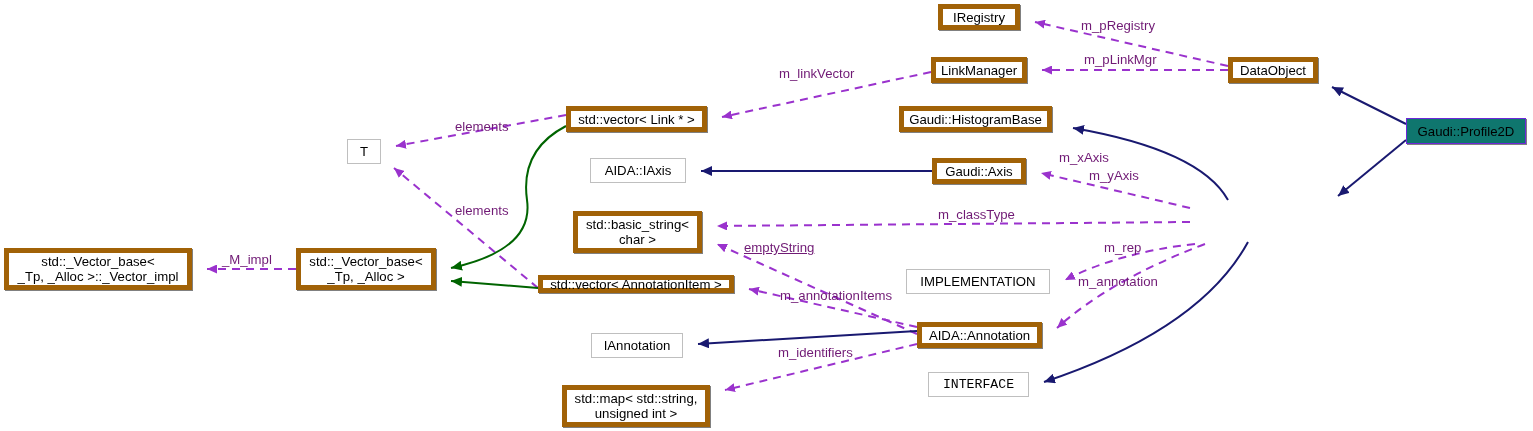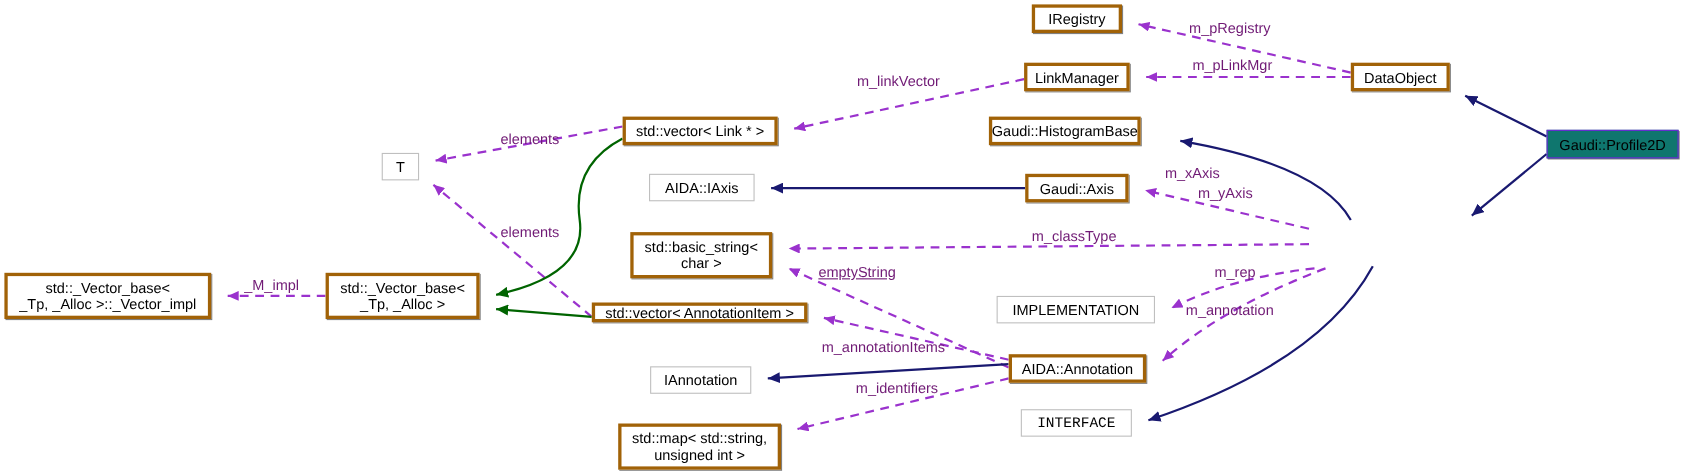--- a/index.html
+++ b/index.html
@@ -33,21 +33,21 @@
     text-align: center;
     background: #ffffff;
     border: 1px solid #000000;
     font-size: 13.2px;
     line-height: 15px;
     color: #000000;
     white-space: pre;
     letter-spacing: 0px;
   }
   .node.solid {
-    border: 3px solid #a16207;
+    border: 5px solid #a16207;
     box-shadow: 1px 1px 0 0 #808080;
   }
   .node.faint {
     border: 1px solid #bfbfbf;
     box-shadow: none;
   }
   .node.current {
     background: #0f766e;
     border: 1px solid #6d28d9;
     box-shadow: 1px 1px 0 0 #808080;
@@ -109,21 +109,21 @@
       <path d="M566,126 Q520,150 527,200 Q534,250 451,268"></path>
       <path d="M538,288 L451,281"></path>
     </g>
   </svg>
 
   <div class="node solid" style="left:938px; top:4px;   width:82px;  height:26px;">IRegistry</div>
   <div class="node solid" style="left:931px; top:57px;  width:96px;  height:26px;">LinkManager</div>
   <div class="node solid" style="left:1228px;top:57px;  width:90px;  height:26px;">DataObject</div>
   <div class="node current" style="left:1406px;top:118px;width:120px;height:26px;">Gaudi::Profile2D</div>
   <div class="node solid" style="left:566px; top:106px; width:141px; height:26px;">std::vector&lt; Link * &gt;</div>
-  <div class="node solid" style="left:899px; top:106px; width:138px; height:26px;">Gaudi::HistogramBase</div>
+  <div class="node solid" style="left:899px; top:106px; width:153px; height:26px;">Gaudi::HistogramBase</div>
   <div class="node faint" style="left:347px; top:139px; width:34px;  height:25px;">T</div>
   <div class="node faint" style="left:590px; top:158px; width:96px;  height:25px;">AIDA::IAxis</div>
   <div class="node solid" style="left:932px; top:158px; width:94px;  height:26px;">Gaudi::Axis</div>
   <div class="node solid" style="left:573px; top:211px; width:129px; height:42px;">std::basic_string&lt;
 char &gt;</div>
   <div class="node solid" style="left:4px;   top:248px; width:188px; height:42px;">std::_Vector_base&lt;
 _Tp, _Alloc &gt;::_Vector_impl</div>
   <div class="node solid" style="left:296px; top:248px; width:140px; height:42px;">std::_Vector_base&lt;
 _Tp, _Alloc &gt;</div>
   <div class="node faint" style="left:906px; top:269px; width:144px; height:25px;">IMPLEMENTATION</div>
@@ -139,16 +139,16 @@
   <div class="edge-label" style="left:779px; top:66px;">m_linkVector</div>
   <div class="edge-label" style="left:455px; top:119px;">elements</div>
   <div class="edge-label" style="left:1059px;top:150px;text-align:center;">m_xAxis</div>
   <div class="edge-label" style="left:1089px;top:168px;">m_yAxis</div>
   <div class="edge-label" style="left:455px; top:203px;">elements</div>
   <div class="edge-label" style="left:938px; top:207px;">m_classType</div>
   <div class="edge-label" style="left:744px; top:240px;text-decoration:underline;">emptyString</div>
   <div class="edge-label" style="left:1104px;top:240px;">m_rep</div>
   <div class="edge-label" style="left:222px; top:252px;">_M_impl</div>
   <div class="edge-label" style="left:1078px;top:274px;">m_annotation</div>
-  <div class="edge-label" style="left:747px; top:288px;margin-top:20px;">m_annotationItems</div>
+  <div class="edge-label" style="left:780px; top:288px;">m_annotationItems</div>
   <div class="edge-label" style="left:778px; top:345px;">m_identifiers</div>
 
 </div>
 
 </body></html>

